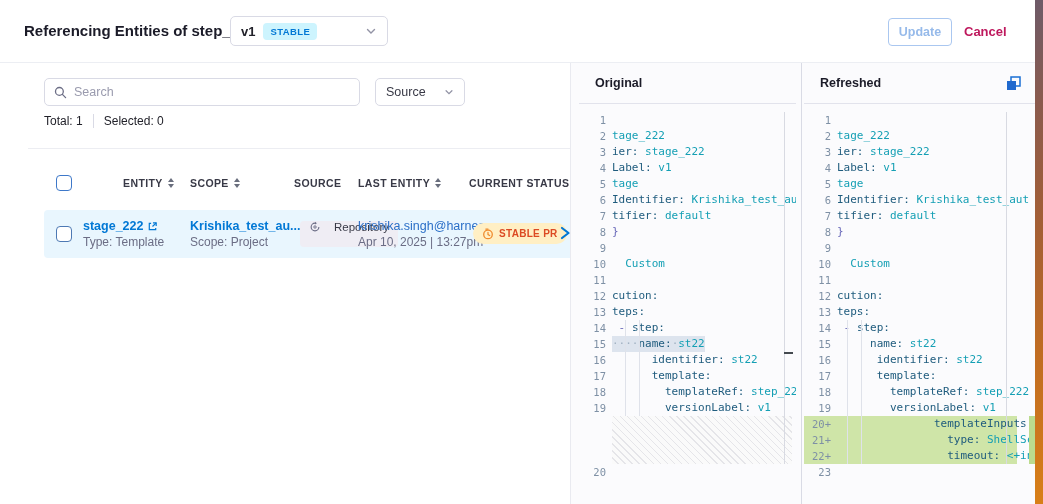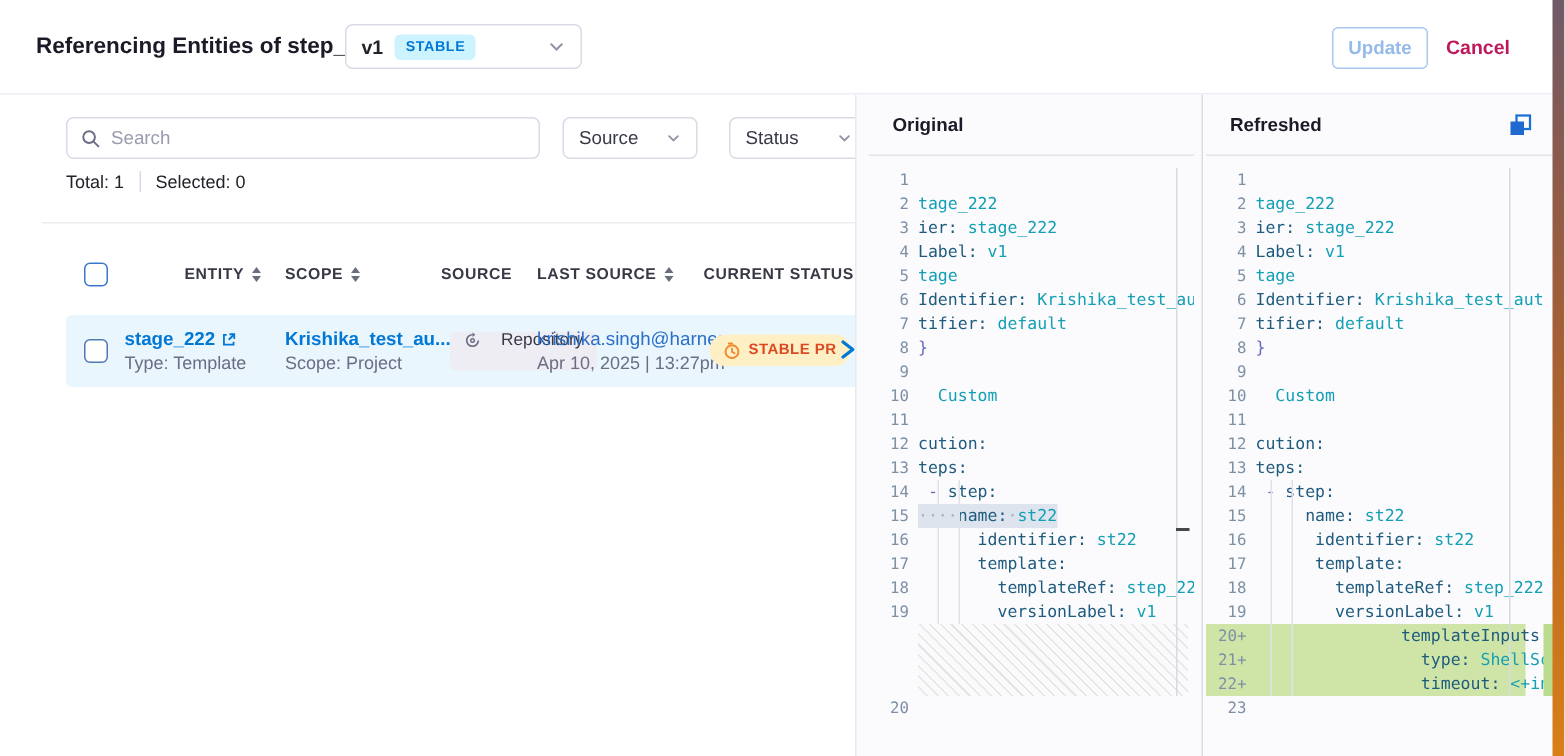--- a/index.html
+++ b/index.html
@@ -138,28 +138,20 @@
     </div>
 
     <div class="filter-select" id="source-select">
       <span class="lbl">Source</span>
       <span class="chev">
         <svg width="10" height="10" viewBox="0 0 12 12">
             <path d="M2.5 4.5 L6 8 L9.5 4.5" fill="none" stroke="#9293a5" stroke-width="1.5" stroke-linecap="round"></path>
           </svg>
       </span>
     </div>
-    <div class="filter-select" id="status-select">
-      <span class="lbl">Status</span>
-      <span class="chev">
-        <svg width="10" height="10" viewBox="0 0 12 12">
-            <path d="M2.5 4.5 L6 8 L9.5 4.5" fill="none" stroke="#9293a5" stroke-width="1.5" stroke-linecap="round"></path>
-          </svg>
-      </span>
-    </div>
 
     <div class="totals">
       <span>Total: 1</span>
       <span class="sep"></span>
       <span>Selected: 0</span>
     </div>
 
     <div class="panel-divider"></div>
 
     <div class="thead">
@@ -175,21 +167,21 @@
         <span>SCOPE</span>
         <span class="sort-glyph">
             <i class="up"></i>
             <i class="dn"></i>
           </span>
       </div>
       <div class="th" style="left:266px;">
         <span>SOURCE</span>
       </div>
       <div class="th" style="left:330px;">
-        <span>LAST SOURCE</span>
+        <span>LAST ENTITY</span>
         <span class="sort-glyph">
             <i class="up"></i>
             <i class="dn"></i>
           </span>
       </div>
       <div class="th" style="left:441px;">
         <span>CURRENT STATUS</span>
       </div>
     </div>
 

